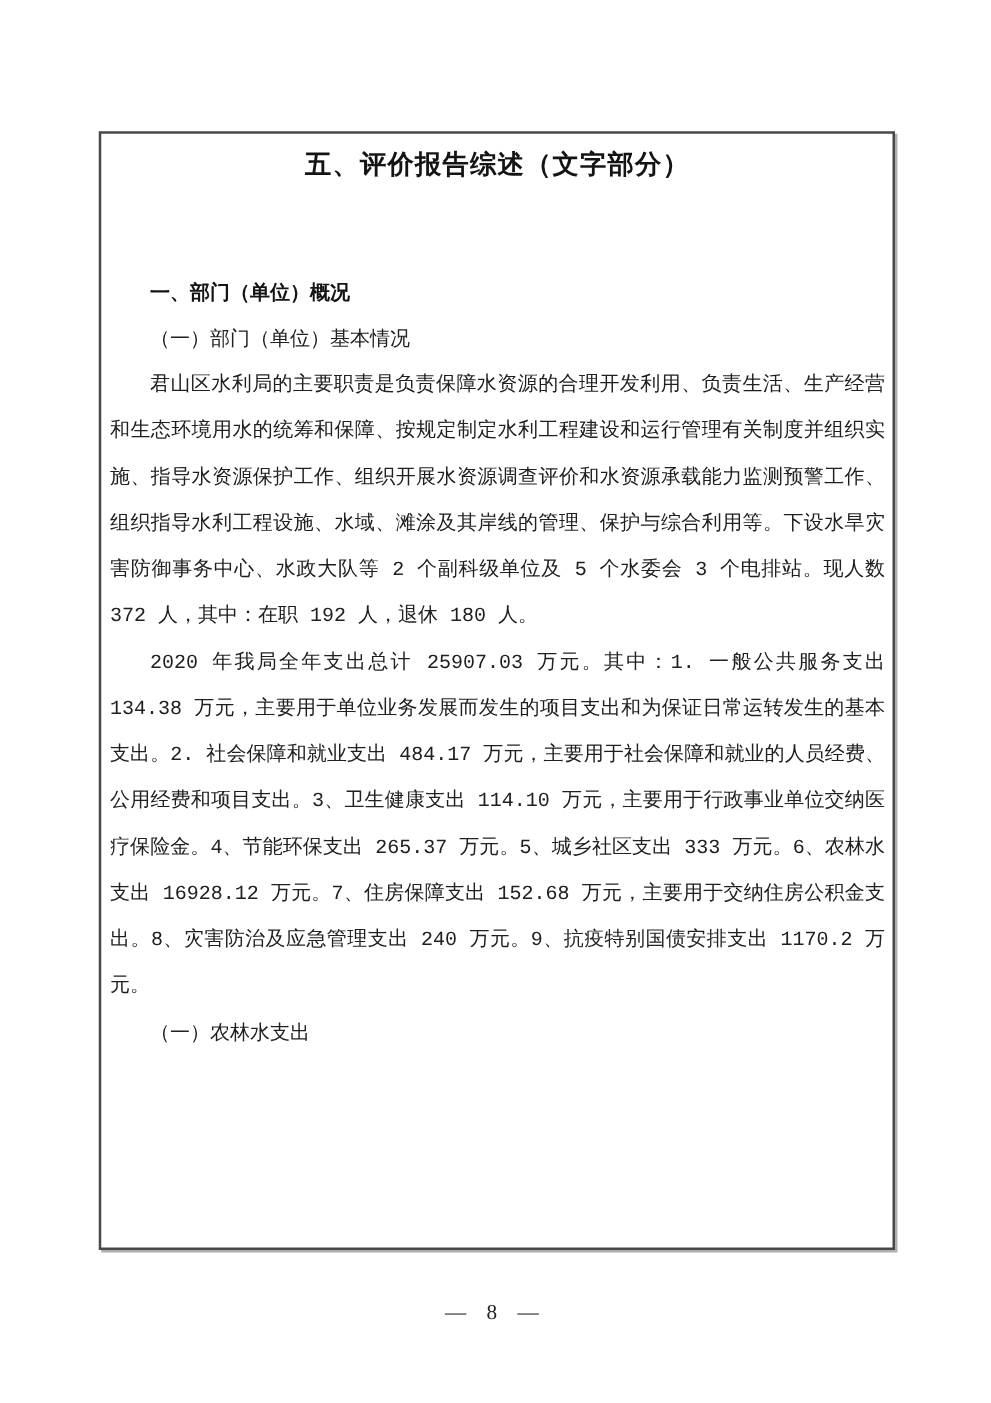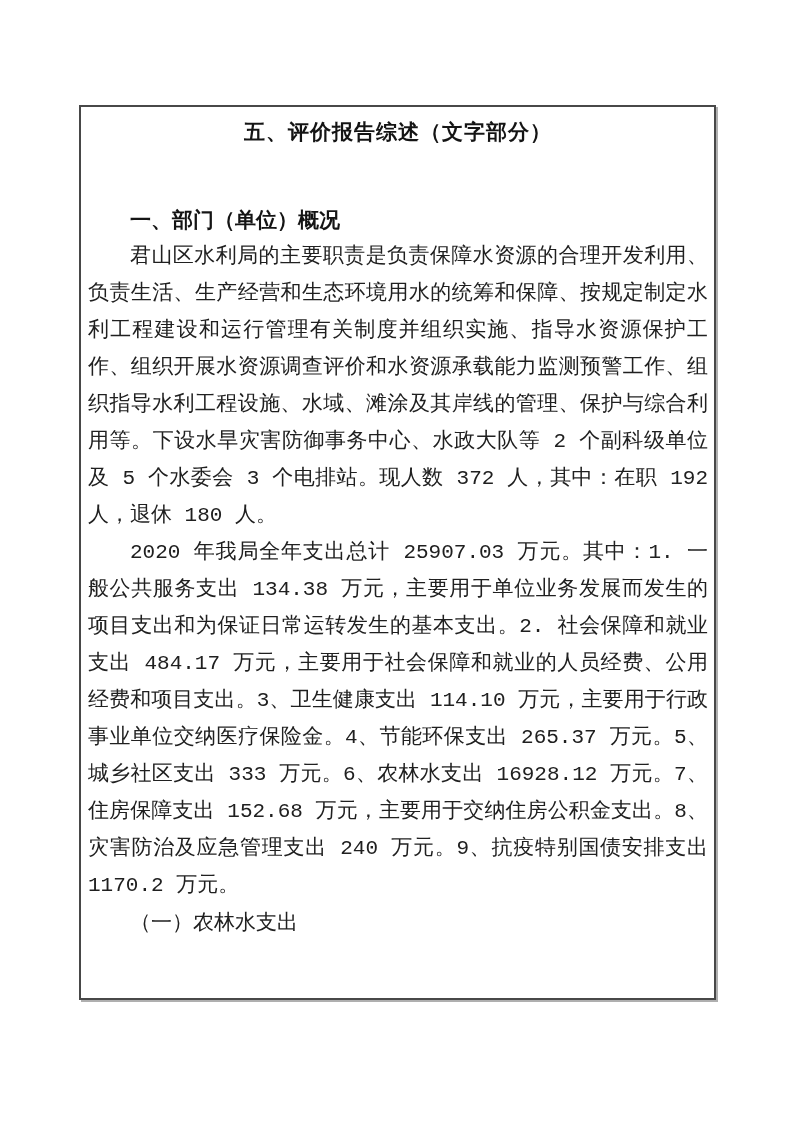--- a/index.html
+++ b/index.html
@@ -3,21 +3,21 @@
 <meta charset="utf-8">
 <style>
   html, body {
     margin: 0;
     padding: 0;
     background: #ffffff;
   }
   .page {
     position: relative;
     width: 793px;
-    height: 1002px;
+    height: 1122px;
     background: #ffffff;
     color: #1f1f1f;
     font-family: "Liberation Serif", serif;
     overflow: hidden;
   }
   .report-box {
     position: absolute;
     left: 79px;
     top: 105px;
     width: 637px;
@@ -31,22 +31,22 @@
   .report-title {
     text-align: center;
     font-weight: bold;
     font-size: 21px;
     line-height: 28px;
     letter-spacing: 1px;
     font-family: "Liberation Sans", sans-serif;
     color: #141414;
   }
   .content {
-    margin-top: 55px;
-    font-size: 21px;
+    margin-top: 70px;
+    font-size: 16px;
     line-height: 37px;
     text-align: justify;
     color: #202020;
   }
   .section-heading {
     font-weight: bold;
     font-family: "Liberation Sans", sans-serif;
     text-indent: 2em;
     color: #141414;
   }
@@ -75,20 +75,21 @@
 <div class="page">
 
   <div class="report-box">
 
     <div class="report-title">五、评价报告综述（文字部分）</div>
 
     <div class="content">
 
       <div class="section-heading">一、部门（单位）概况</div>
 
+      <div class="sub-heading">（一）部门（单位）基本情况</div>
 
       <div class="body-paragraph">君山区水利局的主要职责是负责保障水资源的合理开发利用、负责生活、生产经营和生态环境用水的统筹和保障、按规定制定水利工程建设和运行管理有关制度并组织实施、指导水资源保护工作、组织开展水资源调查评价和水资源承载能力监测预警工作、组织指导水利工程设施、水域、滩涂及其岸线的管理、保护与综合利用等。下设水旱灾害防御事务中心、水政大队等 2 个副科级单位及 5 个水委会 3 个电排站。现人数 372 人，其中：在职 192 人，退休 180 人。</div>
 
 
 
       <div class="body-paragraph">2020 年我局全年支出总计 25907.03 万元。其中：1. 一般公共服务支出 134.38 万元，主要用于单位业务发展而发生的项目支出和为保证日常运转发生的基本支出。2. 社会保障和就业支出 484.17 万元，主要用于社会保障和就业的人员经费、公用经费和项目支出。3、卫生健康支出 114.10 万元，主要用于行政事业单位交纳医疗保险金。4、节能环保支出 265.37 万元。5、城乡社区支出 333 万元。6、农林水支出 16928.12 万元。7、住房保障支出 152.68 万元，主要用于交纳住房公积金支出。8、灾害防治及应急管理支出 240 万元。9、抗疫特别国债安排支出 1170.2 万元。</div>
 
 
       <div class="sub-heading">（一）农林水支出</div>
 

